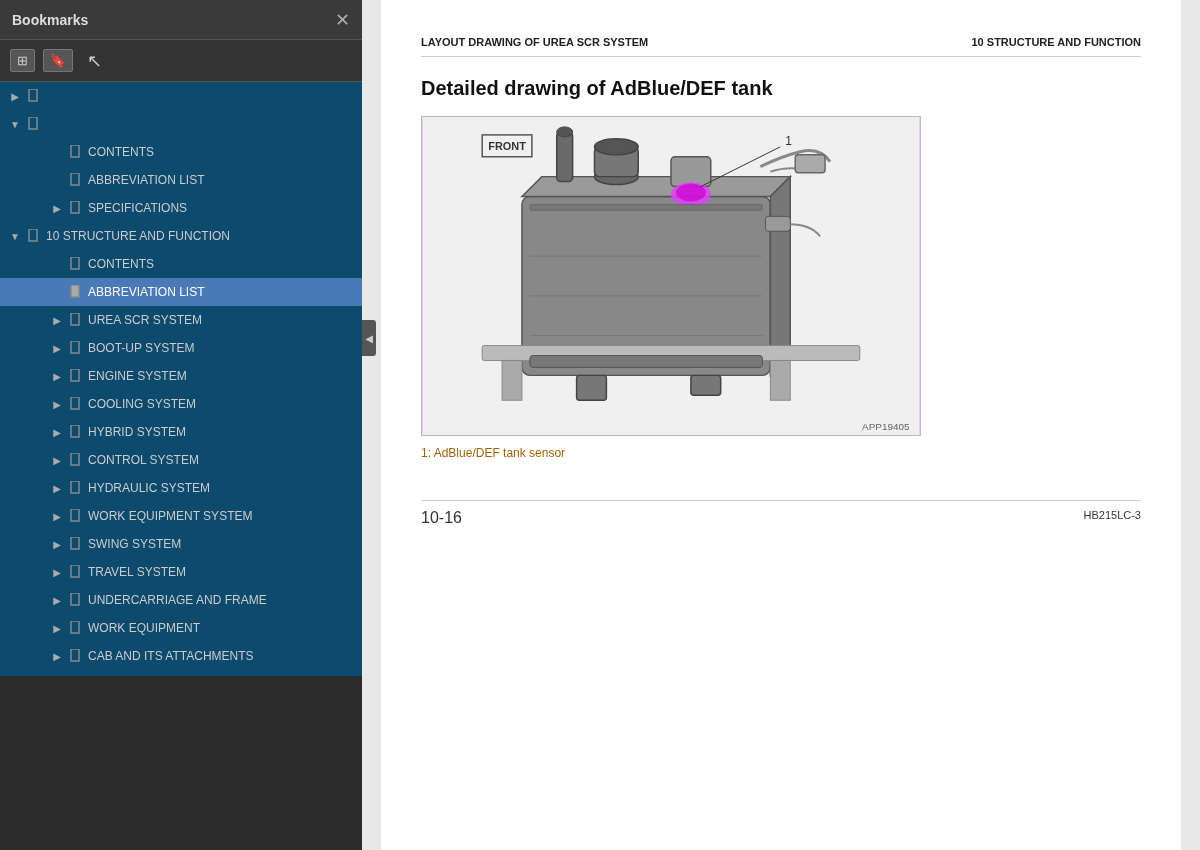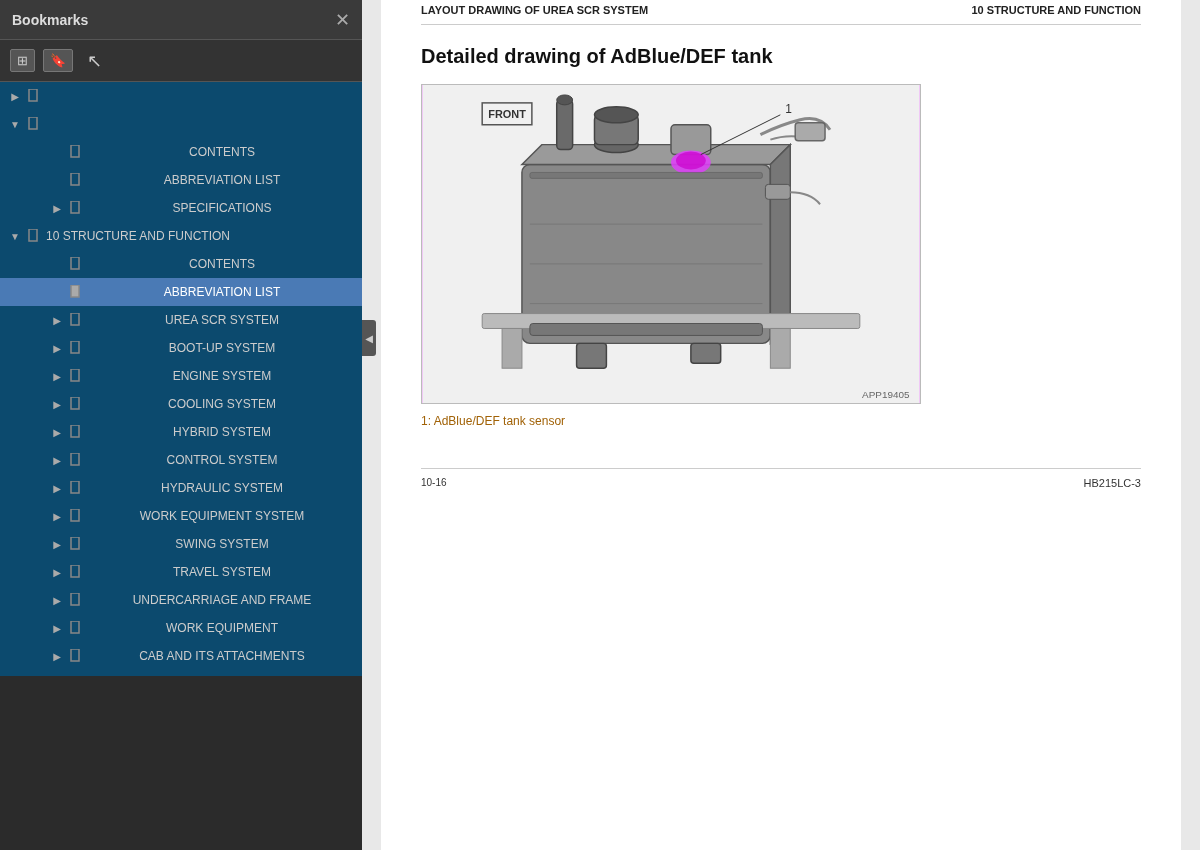--- a/index.html
+++ b/index.html
@@ -102,21 +102,21 @@
       white-space: nowrap;
       min-height: 28px;
     }
 
     .bookmark-item.selected {
       background: #4a7ab5;
       color: #fff;
     }
 
     .bookmark-item.level-0 { padding-left: 8px; }
-    .bookmark-item.level-2 { padding-left: 50px; text-align: center; }
+    .bookmark-item.level-2 { padding-left: 50px; }
 
     .expand-icon {
       width: 14px;
       min-width: 14px;
       display: inline-flex;
       align-items: center;
       justify-content: center;
       color: #aaa;
       font-size: 10px;
       margin-right: 4px;
@@ -162,21 +162,21 @@
     #main-content {
       flex: 1;
       background: #e8e8e8;
       overflow-y: auto;
       padding: 0;
     }
 
     #doc-page {
       background: #fff;
       min-height: 850px;
-      padding: 4px 40px 40px 40px;
+      padding: 36px 40px 40px 40px;
       max-width: 800px;
       margin: 0 auto;
     }
 
     #page-header {
       display: flex;
       justify-content: space-between;
       align-items: center;
       border-bottom: 1px solid #ccc;
       padding-bottom: 8px;
@@ -227,21 +227,21 @@
 
     #page-footer {
       display: flex;
       justify-content: space-between;
       border-top: 1px solid #ccc;
       padding-top: 8px;
       margin-top: 40px;
     }
 
     #page-number-left {
-      font-size: 10px;
+      font-size: 16px;
       color: #333;
     }
 
     #page-number-right {
       font-size: 11px;
       color: #333;
     }
   </style>
 </head>
 <body>

